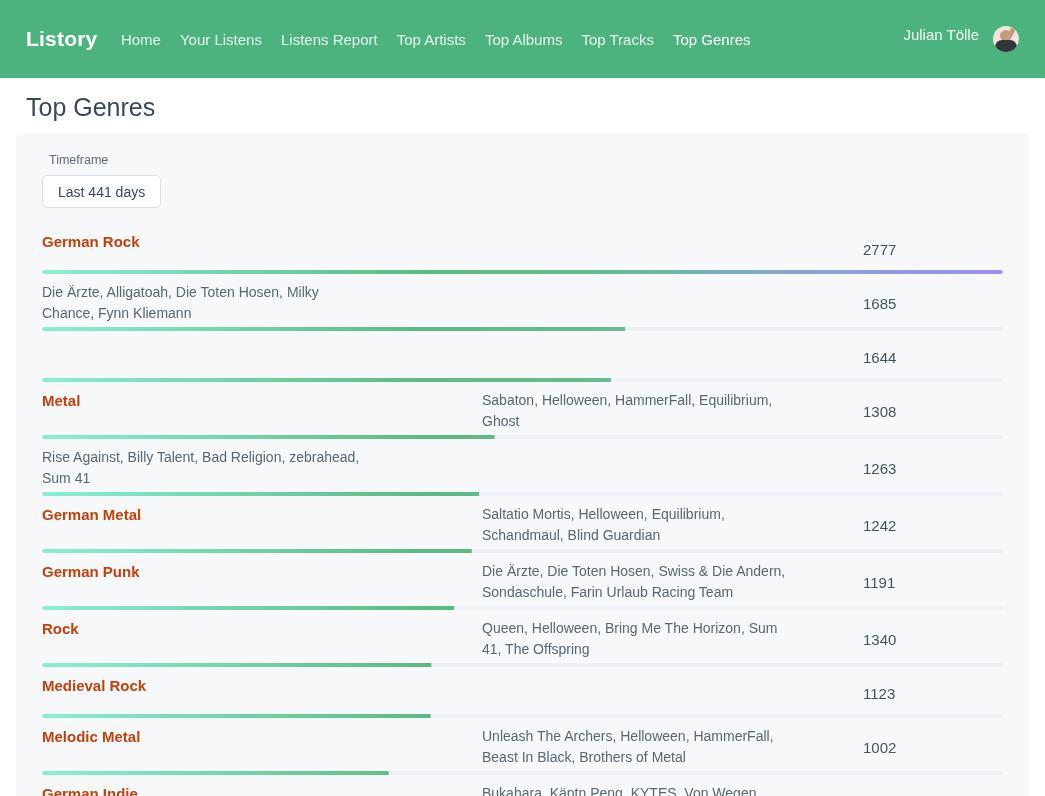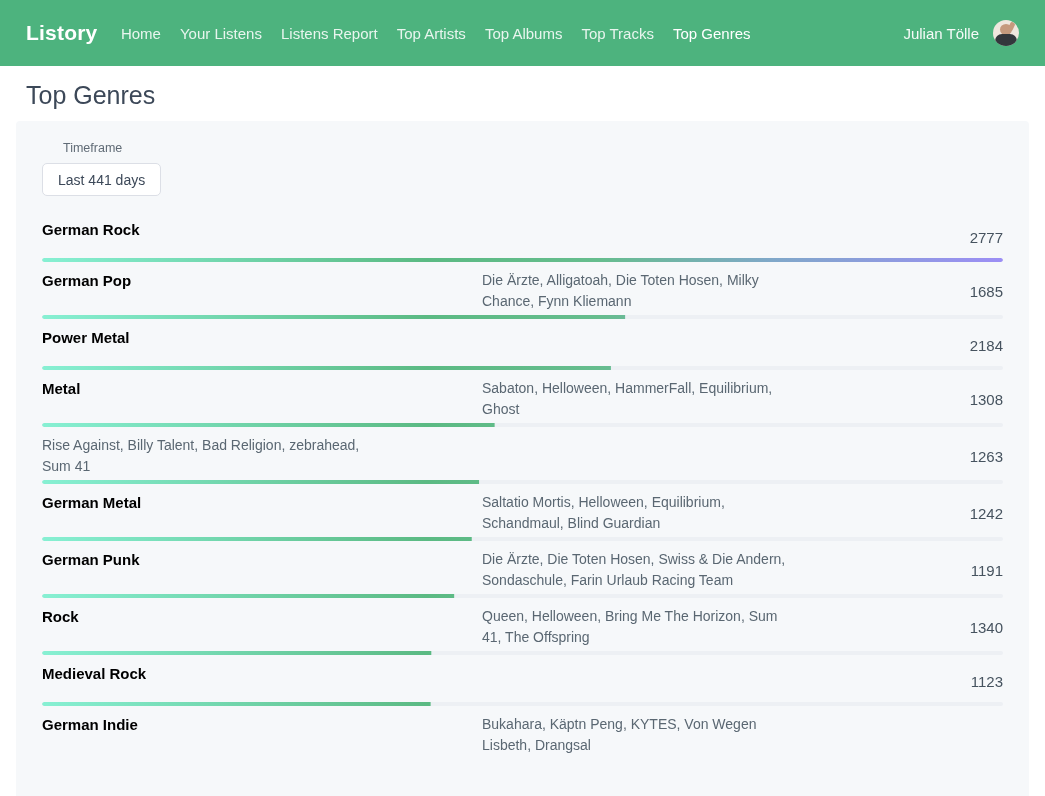--- a/index.html
+++ b/index.html
@@ -4,35 +4,35 @@
 <style>
   * { margin: 0; padding: 0; box-sizing: border-box; }
   html, body {
     width: 1045px; height: 796px; overflow: hidden;
     background: #ffffff;
     font-family: "Liberation Sans", sans-serif;
   }
 
   
   .navbar {
-    height: 66px; background: #4DB37E;
+    height: 78px; background: #4DB37E;
     display: flex; align-items: center;
     padding: 0 26px;
   }
   .brand {
     color: #ffffff; font-size: 21px; font-weight: bold;
     letter-spacing: 0.2px; margin-right: 14px; cursor: pointer;
   }
   .nav-links { display: flex; }
   .nav-link {
     color: rgba(255,255,255,0.87); font-size: 15px;
     padding: 8px 9.5px; cursor: pointer; white-space: nowrap;
   }
   .nav-link.active { color: #ffffff; }
-  .nav-right { margin-left: auto; display: flex; align-items: center; }
+  .nav-right { margin-left: auto; display: flex; }
   .user-name { color: rgba(255,255,255,0.95); font-size: 15px; margin-right: 14px; }
   .avatar {
     width: 26px; height: 26px; border-radius: 50%;
     overflow: hidden; background: #efe7de; position: relative; cursor: pointer;
   }
   .avatar .head {
     position: absolute; left: 7px; top: 4px; width: 12px; height: 11px;
     border-radius: 50%; background: #c59a7e;
   }
   .avatar .torso {
@@ -49,51 +49,51 @@
     margin: 15px 0 11px 26px;
     font-size: 25px; font-weight: 500; color: #3C4858;
   }
   .card {
     margin: 0 16px; background: #F6F8FA; border-radius: 4px;
     padding: 18px 26px 60px 26px; min-height: 700px;
   }
 
   
   .timeframe-label {
-    font-size: 12.5px; color: #606B76; margin: 2px 0 8px 21px;
+    font-size: 12.5px; color: #606B76; margin: 2px 0 8px 7px;
   }
   .timeframe-select {
     display: inline-flex; align-items: center;
     height: 33px; padding: 0 15px;
     background: #ffffff; border: 1px solid #DCDFE6; border-radius: 5px;
     font-size: 14px; color: #3C4858; cursor: pointer;
     margin-bottom: 16px;
   }
 
   
   .genre-table { width: 100%; }
   .genre-row { width: 100%; }
   .row-content {
     display: flex; align-items: stretch;
     padding: 7px 0 3px 0; min-height: 46px;
   }
   .cell-name {
     width: 440px; flex: 0 0 440px;
-    font-size: 15px; font-weight: bold; color: #000000;
+    font-size: 15px; font-weight: bold; color: #c2410c;
     align-self: flex-start; line-height: 21px;
   }
   .cell-artists {
     width: 318px; flex: 0 0 318px;
     font-size: 14px; color: #5A6772; line-height: 21px;
     align-self: flex-start;
   }
   .row-spacer { flex: 1 1 auto; }
   .cell-count {
     width: 140px; flex: 0 0 140px;
-    font-size: 15px; color: #46535F; text-align: right;
+    font-size: 15px; color: #46535F; text-align: left;
     align-self: center;
   }
   .bar-track {
     position: relative; height: 4px; border-radius: 2px;
     background: #EDF0F4; overflow: hidden; margin-bottom: 1px;
   }
   .bar-fill {
     position: absolute; inset: 0; border-radius: 2px;
     background: linear-gradient(90deg, #87F0D3 0%, #5BBA83 40%, #66BD8E 58%, #80A8C9 76%, #9C8EF5 100%);
   }
@@ -136,34 +136,32 @@
           <div class="cell-name">German Rock</div>
           <div class="row-spacer"></div>
           <div class="cell-count">2777</div>
         </div>
         <div class="bar-track" style="background: rgb(237, 240, 244);">
           <div class="bar-fill" style="background: linear-gradient(90deg, rgb(135, 240, 211) 0%, rgb(91, 186, 131) 40%, rgb(102, 189, 142) 58%, rgb(128, 168, 201) 76%, rgb(156, 142, 245) 100%); clip-path: inset(0px 0% 0px 0px);"></div>
         </div>
       </div>
       <div class="genre-row">
         <div class="row-content">
-          <div class="cell-name">German Pop</div>
           <div class="cell-artists">Die Ärzte, Alligatoah, Die Toten Hosen, Milky Chance, Fynn Kliemann</div>
           <div class="row-spacer"></div>
           <div class="cell-count">1685</div>
         </div>
         <div class="bar-track" style="background: rgb(237, 240, 244);">
           <div class="bar-fill" style="background: linear-gradient(90deg, rgb(135, 240, 211) 0%, rgb(91, 186, 131) 40%, rgb(102, 189, 142) 58%, rgb(128, 168, 201) 76%, rgb(156, 142, 245) 100%); clip-path: inset(0px 39.32% 0px 0px);"></div>
         </div>
       </div>
       <div class="genre-row">
         <div class="row-content">
-          <div class="cell-name">Power Metal</div>
-          <div class="row-spacer"></div>
-          <div class="cell-count">2184</div>
+          <div class="row-spacer"></div>
+          <div class="cell-count">1644</div>
         </div>
         <div class="bar-track" style="background: rgb(237, 240, 244);">
           <div class="bar-fill" style="background: linear-gradient(90deg, rgb(135, 240, 211) 0%, rgb(91, 186, 131) 40%, rgb(102, 189, 142) 58%, rgb(128, 168, 201) 76%, rgb(156, 142, 245) 100%); clip-path: inset(0px 40.8% 0px 0px);"></div>
         </div>
       </div>
       <div class="genre-row">
         <div class="row-content">
           <div class="cell-name">Metal</div>
           <div class="cell-artists">Sabaton, Helloween, HammerFall, Equilibrium, Ghost</div>
           <div class="row-spacer"></div>
@@ -221,19 +219,30 @@
           <div class="cell-name">Medieval Rock</div>
           <div class="row-spacer"></div>
           <div class="cell-count">1123</div>
         </div>
         <div class="bar-track" style="background: rgb(237, 240, 244);">
           <div class="bar-fill" style="background: linear-gradient(90deg, rgb(135, 240, 211) 0%, rgb(91, 186, 131) 40%, rgb(102, 189, 142) 58%, rgb(128, 168, 201) 76%, rgb(156, 142, 245) 100%); clip-path: inset(0px 59.56% 0px 0px);"></div>
         </div>
       </div>
       <div class="genre-row">
         <div class="row-content">
+          <div class="cell-name">Melodic Metal</div>
+          <div class="cell-artists">Unleash The Archers, Helloween, HammerFall, Beast In Black, Brothers of Metal</div>
+          <div class="row-spacer"></div>
+          <div class="cell-count">1002</div>
+        </div>
+        <div class="bar-track" style="background: rgb(237, 240, 244);">
+          <div class="bar-fill" style="background: linear-gradient(90deg, rgb(135, 240, 211) 0%, rgb(91, 186, 131) 40%, rgb(102, 189, 142) 58%, rgb(128, 168, 201) 76%, rgb(156, 142, 245) 100%); clip-path: inset(0px 63.92% 0px 0px);"></div>
+        </div>
+      </div>
+      <div class="genre-row">
+        <div class="row-content">
           <div class="cell-name">German Indie</div>
           <div class="cell-artists">Bukahara, Käptn Peng, KYTES, Von Wegen Lisbeth, Drangsal</div>
           <div class="row-spacer"></div>
         </div>
       </div>
     </div>
 </section>
 
 </body></html>

